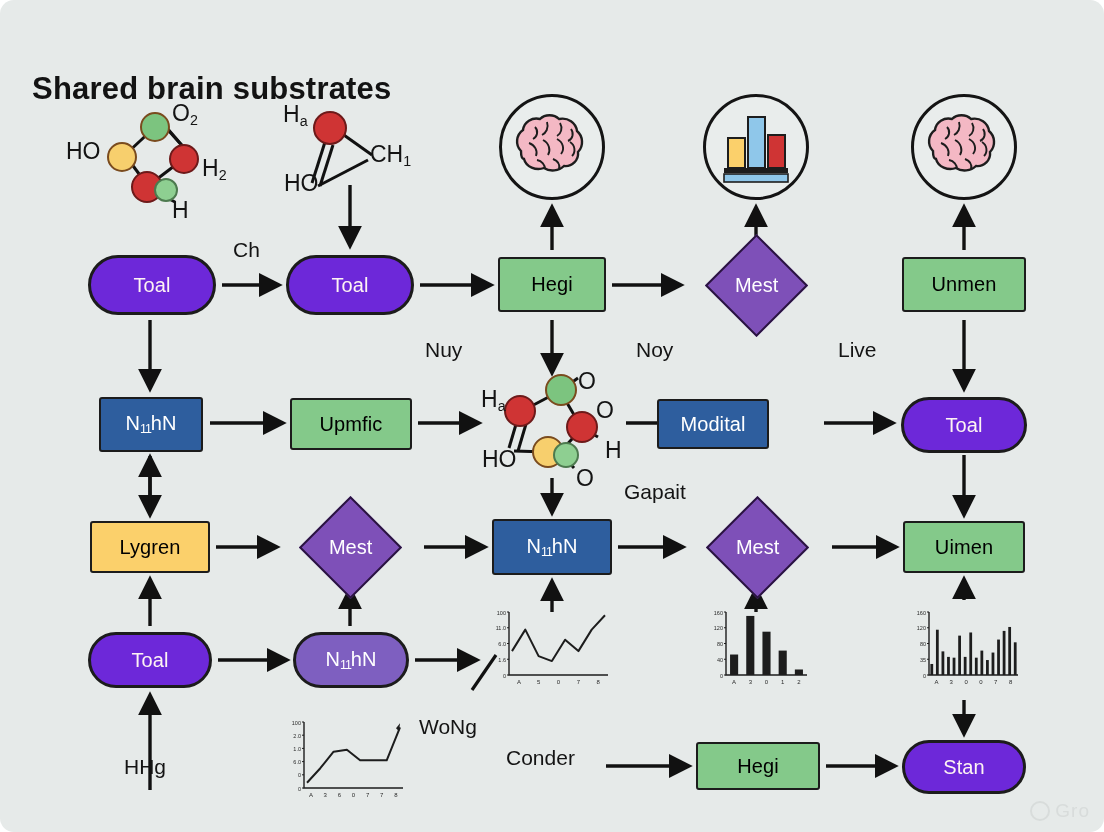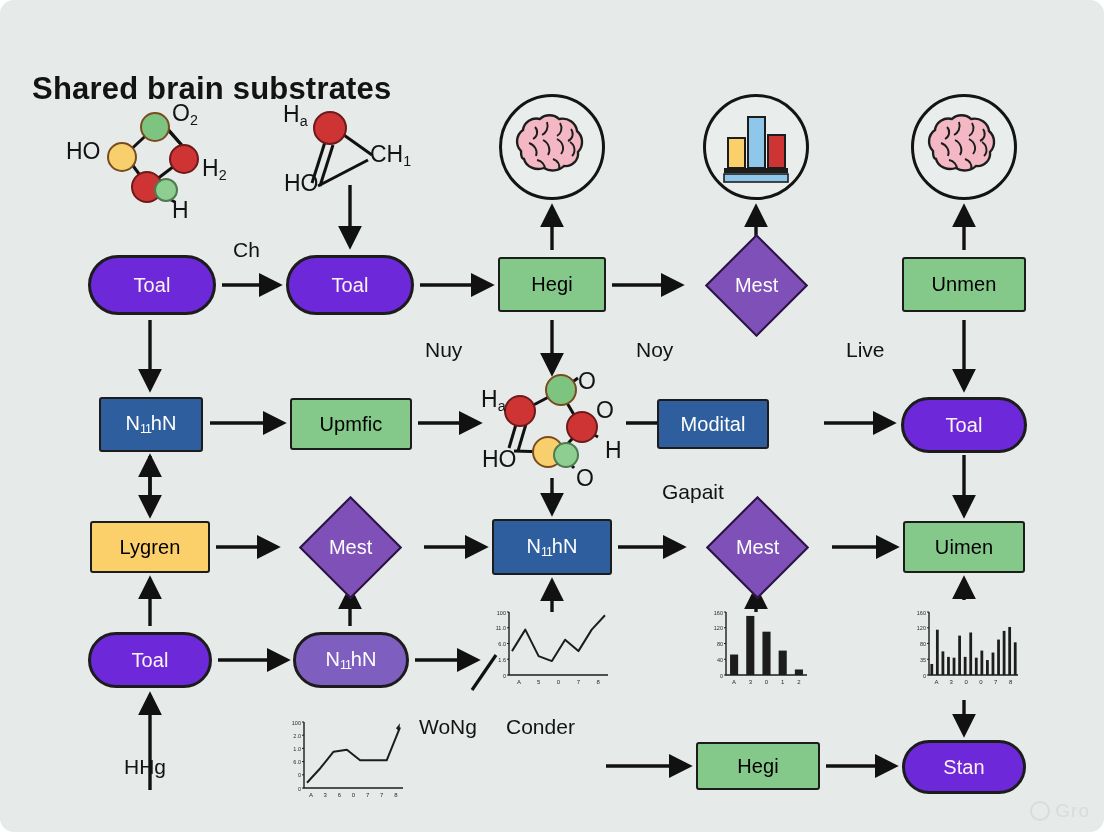--- a/index.html
+++ b/index.html
@@ -273,25 +273,25 @@
       </div>
       <div class="node pill red" style="left: 902px; top: 740px; width: 124px; height: 54px;">
         <span>Stan</span>
       </div>
     </div>
 
   <div id="labelLayer">
       <div class="label" style="left: 233px; top: 238px;">Ch</div>
       <div class="label" style="left: 425px; top: 338px;">Nuy</div>
       <div class="label" style="left: 636px; top: 338px;">Noy</div>
-      <div class="label" style="left: 838px; top: 338px; margin-left: 8px;">Live</div>
-      <div class="label" style="left: 624px; top: 480px; margin-left: 38px;">Gapait</div>
+      <div class="label" style="left: 838px; top: 338px;">Live</div>
+      <div class="label" style="left: 624px; top: 480px;">Gapait</div>
       <div class="label" style="left: 419px; top: 715px;">WoNg</div>
       <div class="label" style="left: 124px; top: 755px;">HHg</div>
-      <div class="label" style="left: 506px; top: 715px;">Conder</div>
+      <div class="label" style="left: 506px; top: 746px;">Conder</div>
     </div>
 
   <div id="chartLayer">
       <div class="chartbox" style="left: 483px; top: 608px; width: 128px; height: 82px;"><svg width="128" height="82" viewBox="0 0 128 82">
           <path d="M26,4 L26,67 L125,67" stroke="#1d1d1d" stroke-width="1.4" fill="none"></path>
           <text x="23" y="69.5" text-anchor="end" font-size="5.5" font-family="&quot;Liberation Sans&quot;, sans-serif" fill="#2a2a2a">0</text>
           <line x1="24" x2="26" y1="67" y2="67" stroke="#1d1d1d" stroke-width="1"></line>
           <text x="23" y="53.75" text-anchor="end" font-size="5.5" font-family="&quot;Liberation Sans&quot;, sans-serif" fill="#2a2a2a">1.6</text>
           <line x1="24" x2="26" y1="51.25" y2="51.25" stroke="#1d1d1d" stroke-width="1"></line>
           <text x="23" y="38" text-anchor="end" font-size="5.5" font-family="&quot;Liberation Sans&quot;, sans-serif" fill="#2a2a2a">6.0</text>

